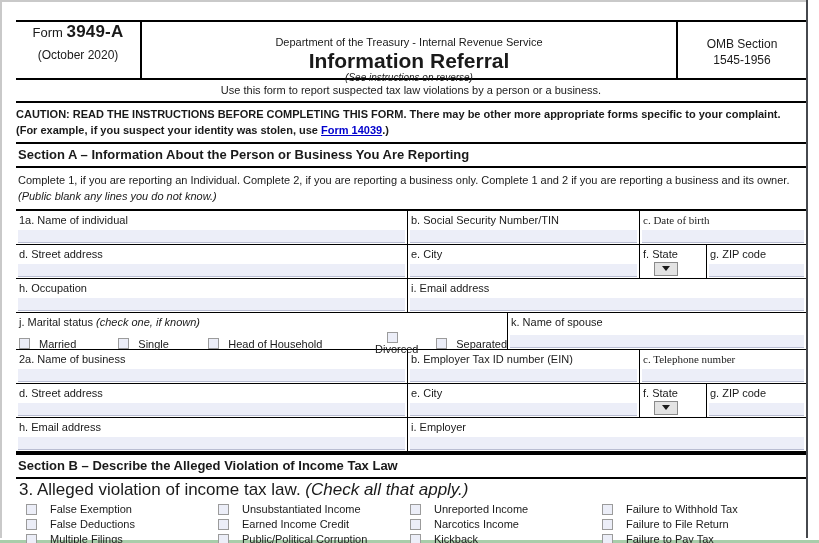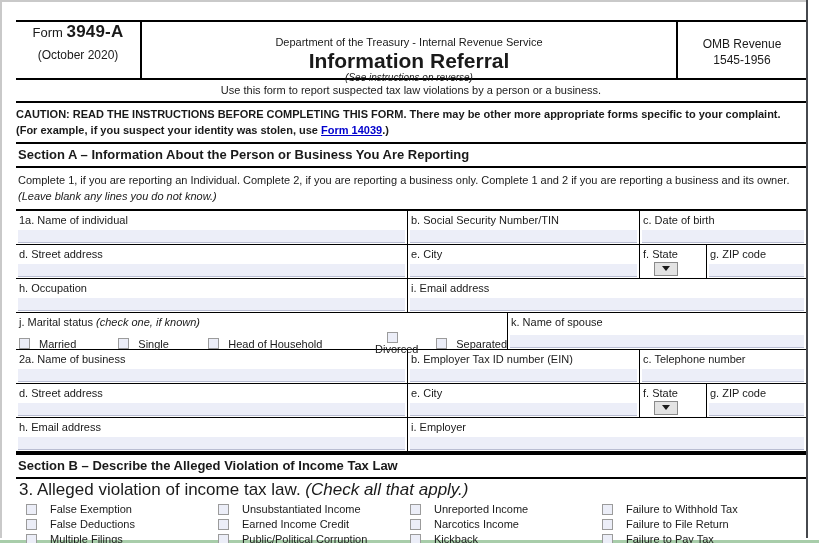--- a/index.html
+++ b/index.html
@@ -158,21 +158,21 @@
     bottom: 1px;
     height: 13px;
     background: #eceef8;
     border-bottom: 1px solid #b9bdd2;
     box-sizing: border-box;
   }
 
   
   .c-left   { width: 392px; }
   .c-mid    { width: 232px; }
-  .c-right  { width: 166px; }
+  .c-right  { width: 166px; font-family: Liberation Serif, serif; }
   .c-state  { width: 67px; }
   .c-zip    { width: 99px; }
 
   
   .dropdown {
     position: absolute;
     left: 14px;
     bottom: 2px;
     width: 24px;
     height: 14px;
@@ -254,37 +254,37 @@
           <b>3949-A</b>
         </div>
         <div class="mh-rev">(October 2020)</div>
       </div>
       <div class="mh-center">
         <div class="mh-dept">Department of the Treasury - Internal Revenue Service</div>
         <div class="mh-title">Information Referral</div>
         <div class="mh-sub">(See instructions on reverse)</div>
       </div>
       <div class="mh-right">
-        <div>OMB Revenue</div>
+        <div>OMB Section</div>
         <div>1545-1956</div>
       </div>
     </div>
 
     <div class="useline">Use this form to report suspected tax law violations by a person or a business.</div>
 
     <div class="caution">
       <div>CAUTION: READ THE INSTRUCTIONS BEFORE COMPLETING THIS FORM. There may be other more appropriate forms specific to your complaint.</div>
       <div><span>(For example, if you suspect your identity was stolen, use </span><a href="#" class="lnk">Form 14039</a><span>.)</span></div>
     </div>
 
     <div class="section-band">Section A – Information About the Person or Business You Are Reporting</div>
 
     <div class="instr">
       <div>Complete 1, if you are reporting an Individual. Complete 2, if you are reporting a business only. Complete 1 and 2 if you are reporting a business and its owner.</div>
-      <div><i>(Leave blank any lines you do not know.)</i></div>
+      <div><i>(Public blank any lines you do not know.)</i></div>
     </div>
 
     <div class="grid">
 
       <div class="row">
         <div class="cell c-left">
           <div class="cell-label">1a. Name of individual</div>
           <div class="inputbox"></div>
         </div>
         <div class="cell c-mid">

